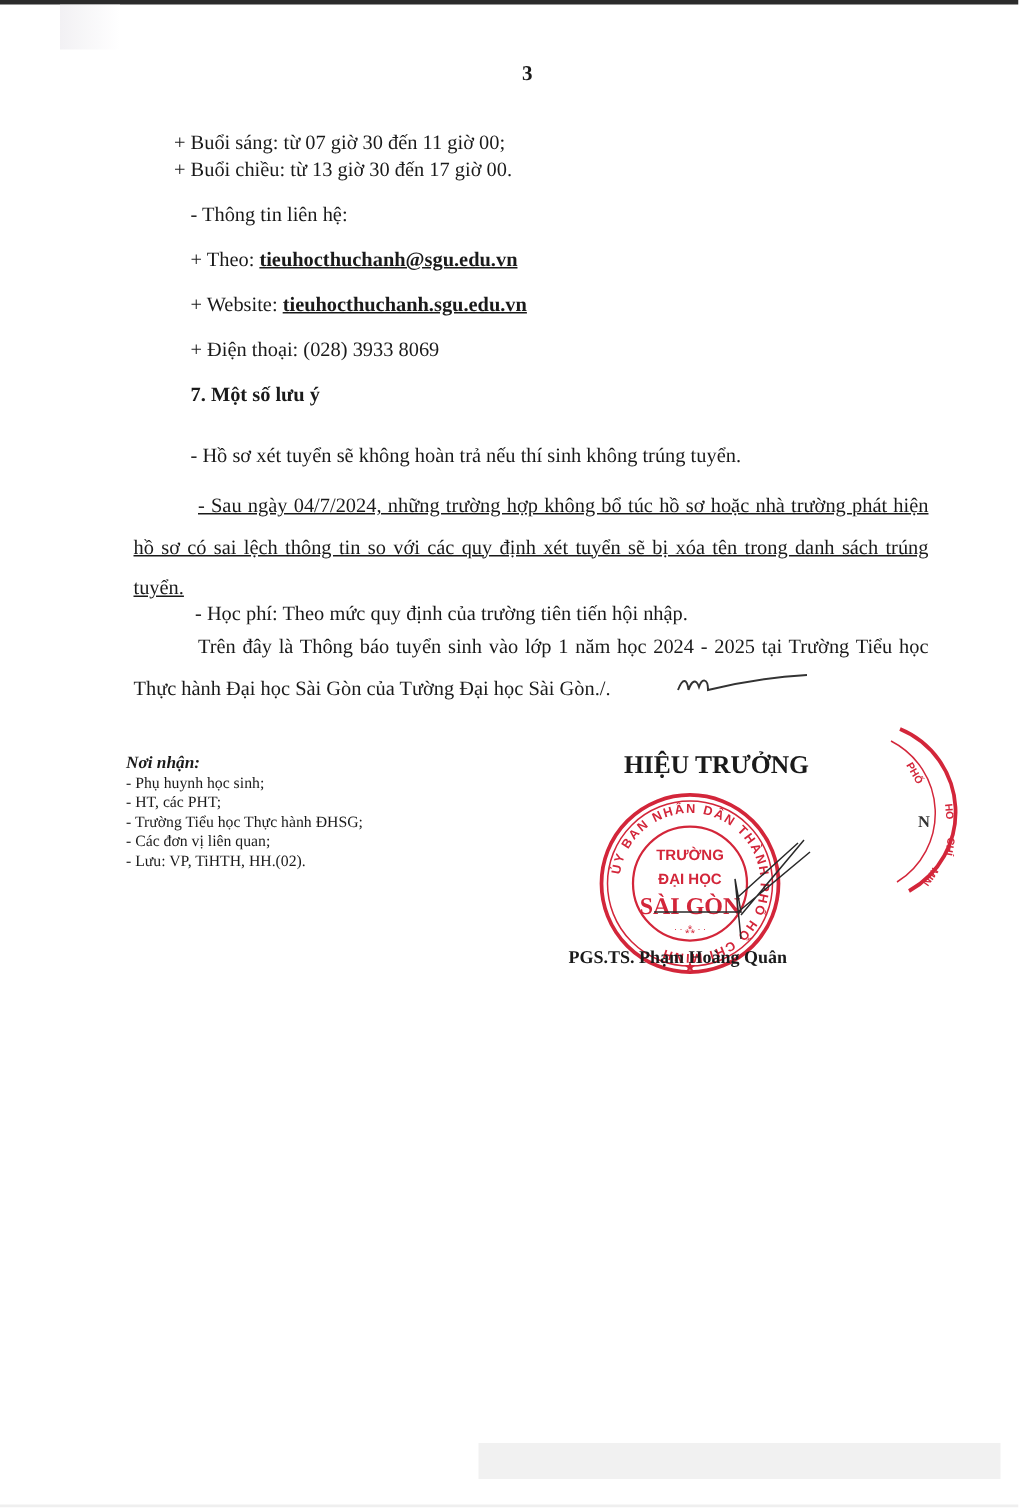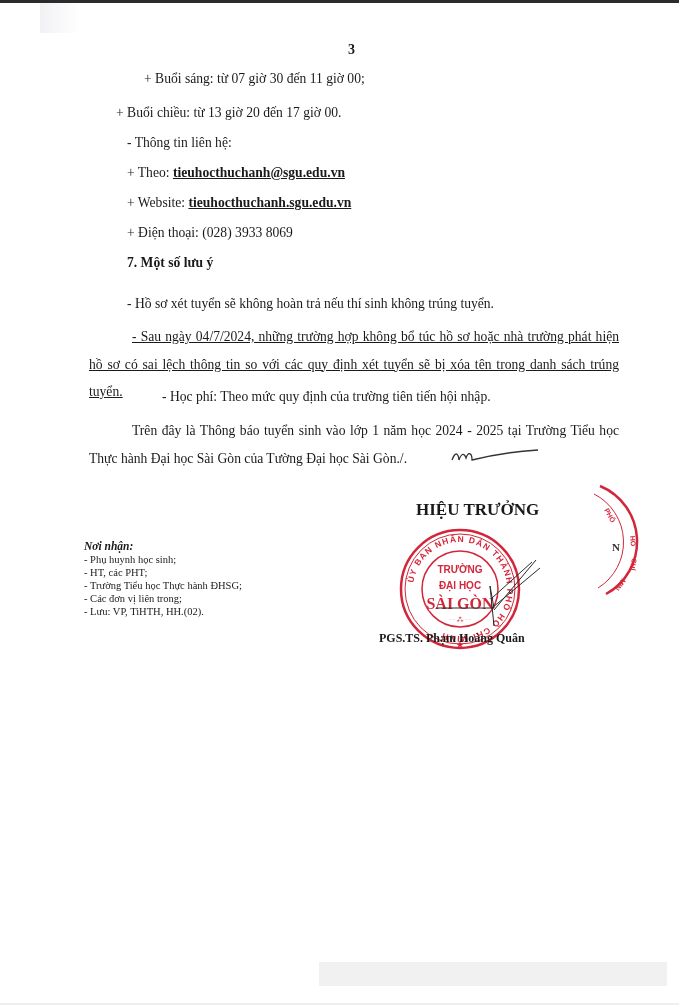--- a/index.html
+++ b/index.html
@@ -45,21 +45,20 @@
       font-size: 13.6px;
       line-height: 27.5px;
       text-align: justify;
       text-indent: 43px;
     }
     .recipients {
       position: absolute;
       left: 84px; top: 503px;
       font-size: 10.5px;
       line-height: 13px;
-      margin-top: 37px;
     }
     .recipients .title {
       font-weight: bold;
       font-style: italic;
       font-size: 11.5px;
     }
     .signer-title {
       position: absolute;
       left: 416px; top: 500px;
       font-size: 17px;
@@ -105,47 +104,47 @@
     }
   </style>
 </head>
 <body>
 
 <div class="top-bar"></div>
 <div class="scan-shadow"></div>
 
 <div class="page-number">3</div>
 
-<div class="line" style="left:116px; top:70px;margin-left:28px;">+ Buổi sáng: từ 07 giờ 30  đến 11 giờ 00;</div>
-<div class="line" style="left:116px; top:104px;">+ Buổi chiều: từ 13 giờ 20  đến 17 giờ 00.</div>
+<div class="line" style="left:116px; top:86px;">+ Buổi sáng: từ 07 giờ 30  đến 11 giờ 00;</div>
+<div class="line" style="left:116px; top:104px;">+ Buổi chiều: từ 13 giờ 30  đến 17 giờ 00.</div>
 
 <div class="line" style="left:127px; top:134px;text-align:center;">- Thông tin liên hệ:</div>
 <div class="line" style="left:127px; top:164px;"><span>+ Theo: </span><span class="link">tieuhocthuchanh@sgu.edu.vn</span></div>
 <div class="line" style="left:127px; top:194px;"><span>+ Website: </span><span class="link">tieuhocthuchanh.sgu.edu.vn</span></div>
 <div class="line" style="left:127px; top:224px;">+ Điện thoại: (028) 3933 8069</div>
 
 <div class="line bold" style="left:127px; top:254px;">7. Một số lưu ý</div>
 <div class="line" style="left:127px; top:295px;">- Hồ sơ xét tuyển sẽ không hoàn trả nếu thí sinh không trúng tuyển.</div>
 
 <div class="justify" style="top:323px;text-decoration:underline;">- Sau ngày 04/7/2024, những trường hợp không bổ túc hồ sơ hoặc nhà trường phát hiện hồ sơ có sai lệch thông tin so với các quy định xét tuyển sẽ bị xóa tên trong danh sách trúng tuyển.</div>
 
-<div class="line" style="left:130px; top:388px;margin-left:32px;">- Học phí: Theo mức quy định của trường tiên tiến hội nhập.</div>
+<div class="line" style="left:130px; top:400px;">- Học phí: Theo mức quy định của trường tiên tiến hội nhập.</div>
 
 <div class="justify" style="top:417px;"><span>Trên đây là Thông báo tuyển sinh vào lớp 1 năm học 2024 - 2025 tại Trường Tiểu học Thực hành Đại học Sài Gòn của Tường Đại học Sài Gòn./.</span></div>
 
 <svg class="signature" style="left:450px; top:446px;" width="90" height="22" viewBox="0 0 90 22">
   <path d="M2 14 C5 6, 8 6, 9 14 C11 8, 14 6, 16 12 C18 6, 22 6, 22 14 C30 12, 55 6, 88 4" fill="none" stroke="#333" stroke-width="1.3"></path>
 </svg>
 
 <div class="recipients">
   <div class="title">Nơi nhận:</div>
   <div>- Phụ huynh học sinh;</div>
   <div>- HT, các PHT;</div>
   <div>- Trường Tiểu học Thực hành ĐHSG;</div>
-  <div>- Các đơn vị liên trong;</div>
+  <div>- Các đơn vị liên quan;</div>
   <div>- Lưu: VP, TiHTH, HH.(02).</div>
 </div>
 
 <div class="signer-title">HIỆU TRƯỞNG</div>
 
 <svg class="stamp" viewBox="0 0 124 124">
   <defs>
     <path id="ringPath" d="M62,62 m-47,0 a47,47 0 1,1 94,0 a47,47 0 1,1 -94,0"></path>
   </defs>
   <circle cx="62" cy="62" r="59" fill="none" stroke="#d3263a" stroke-width="2.5"></circle>

